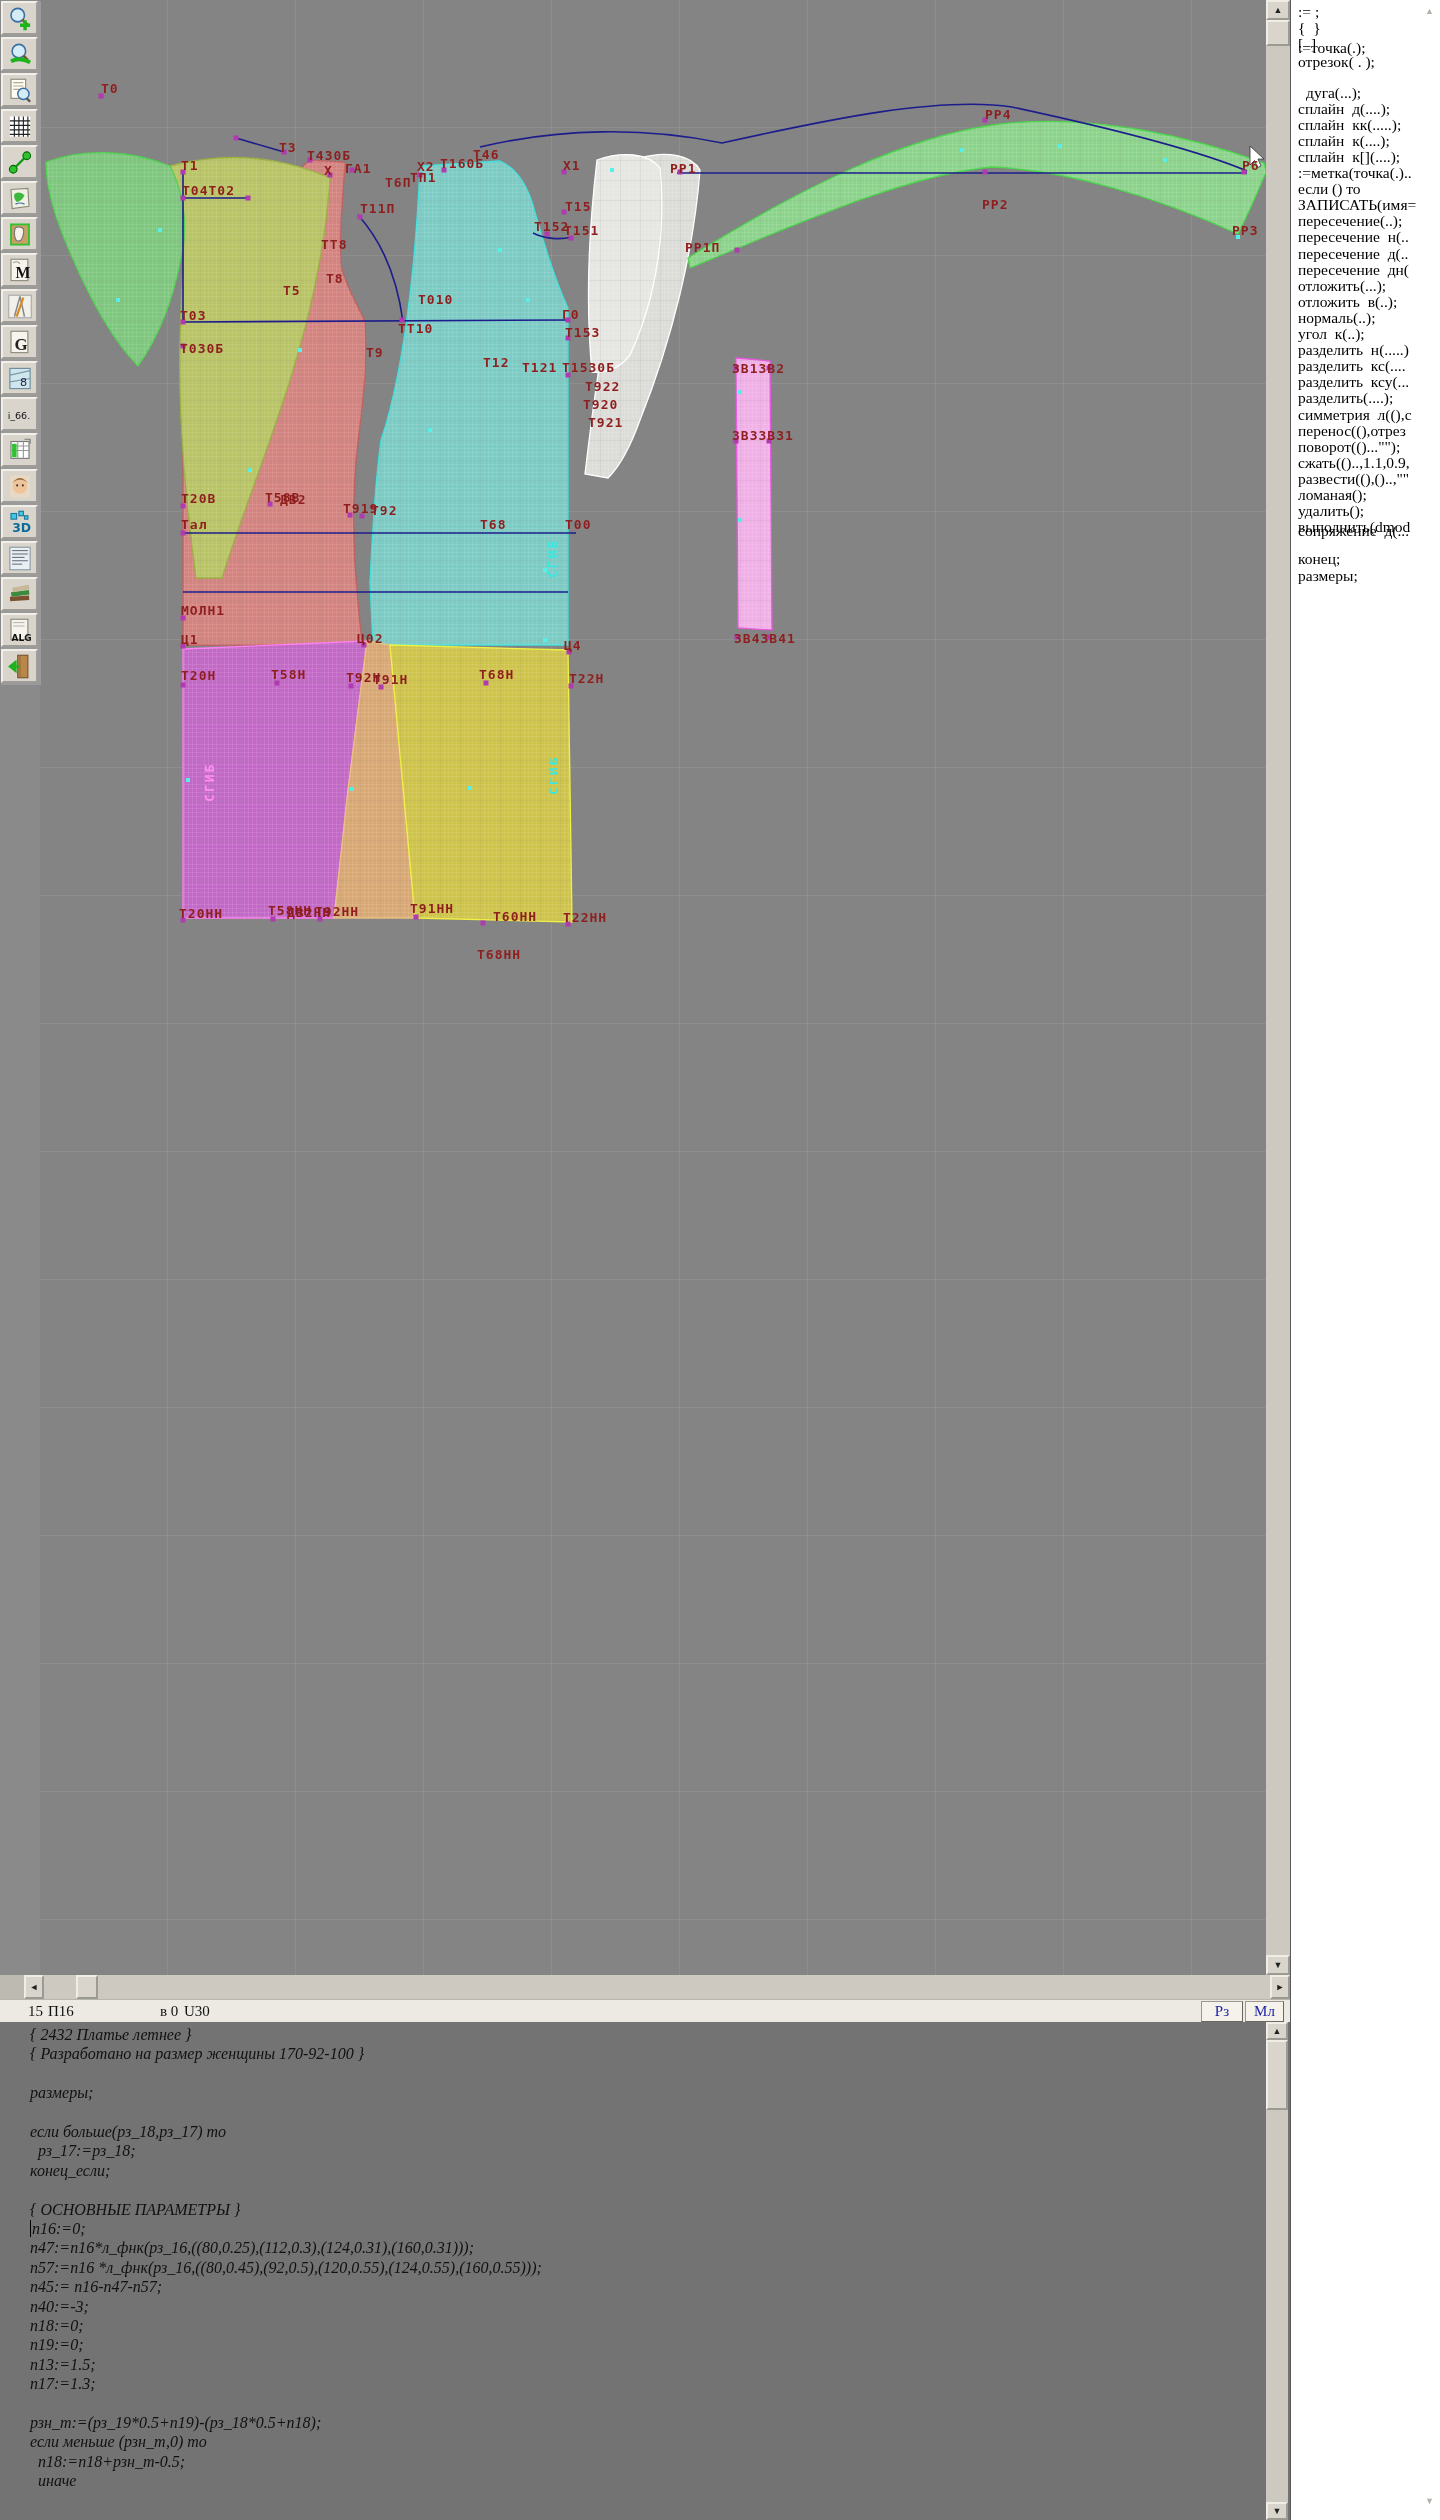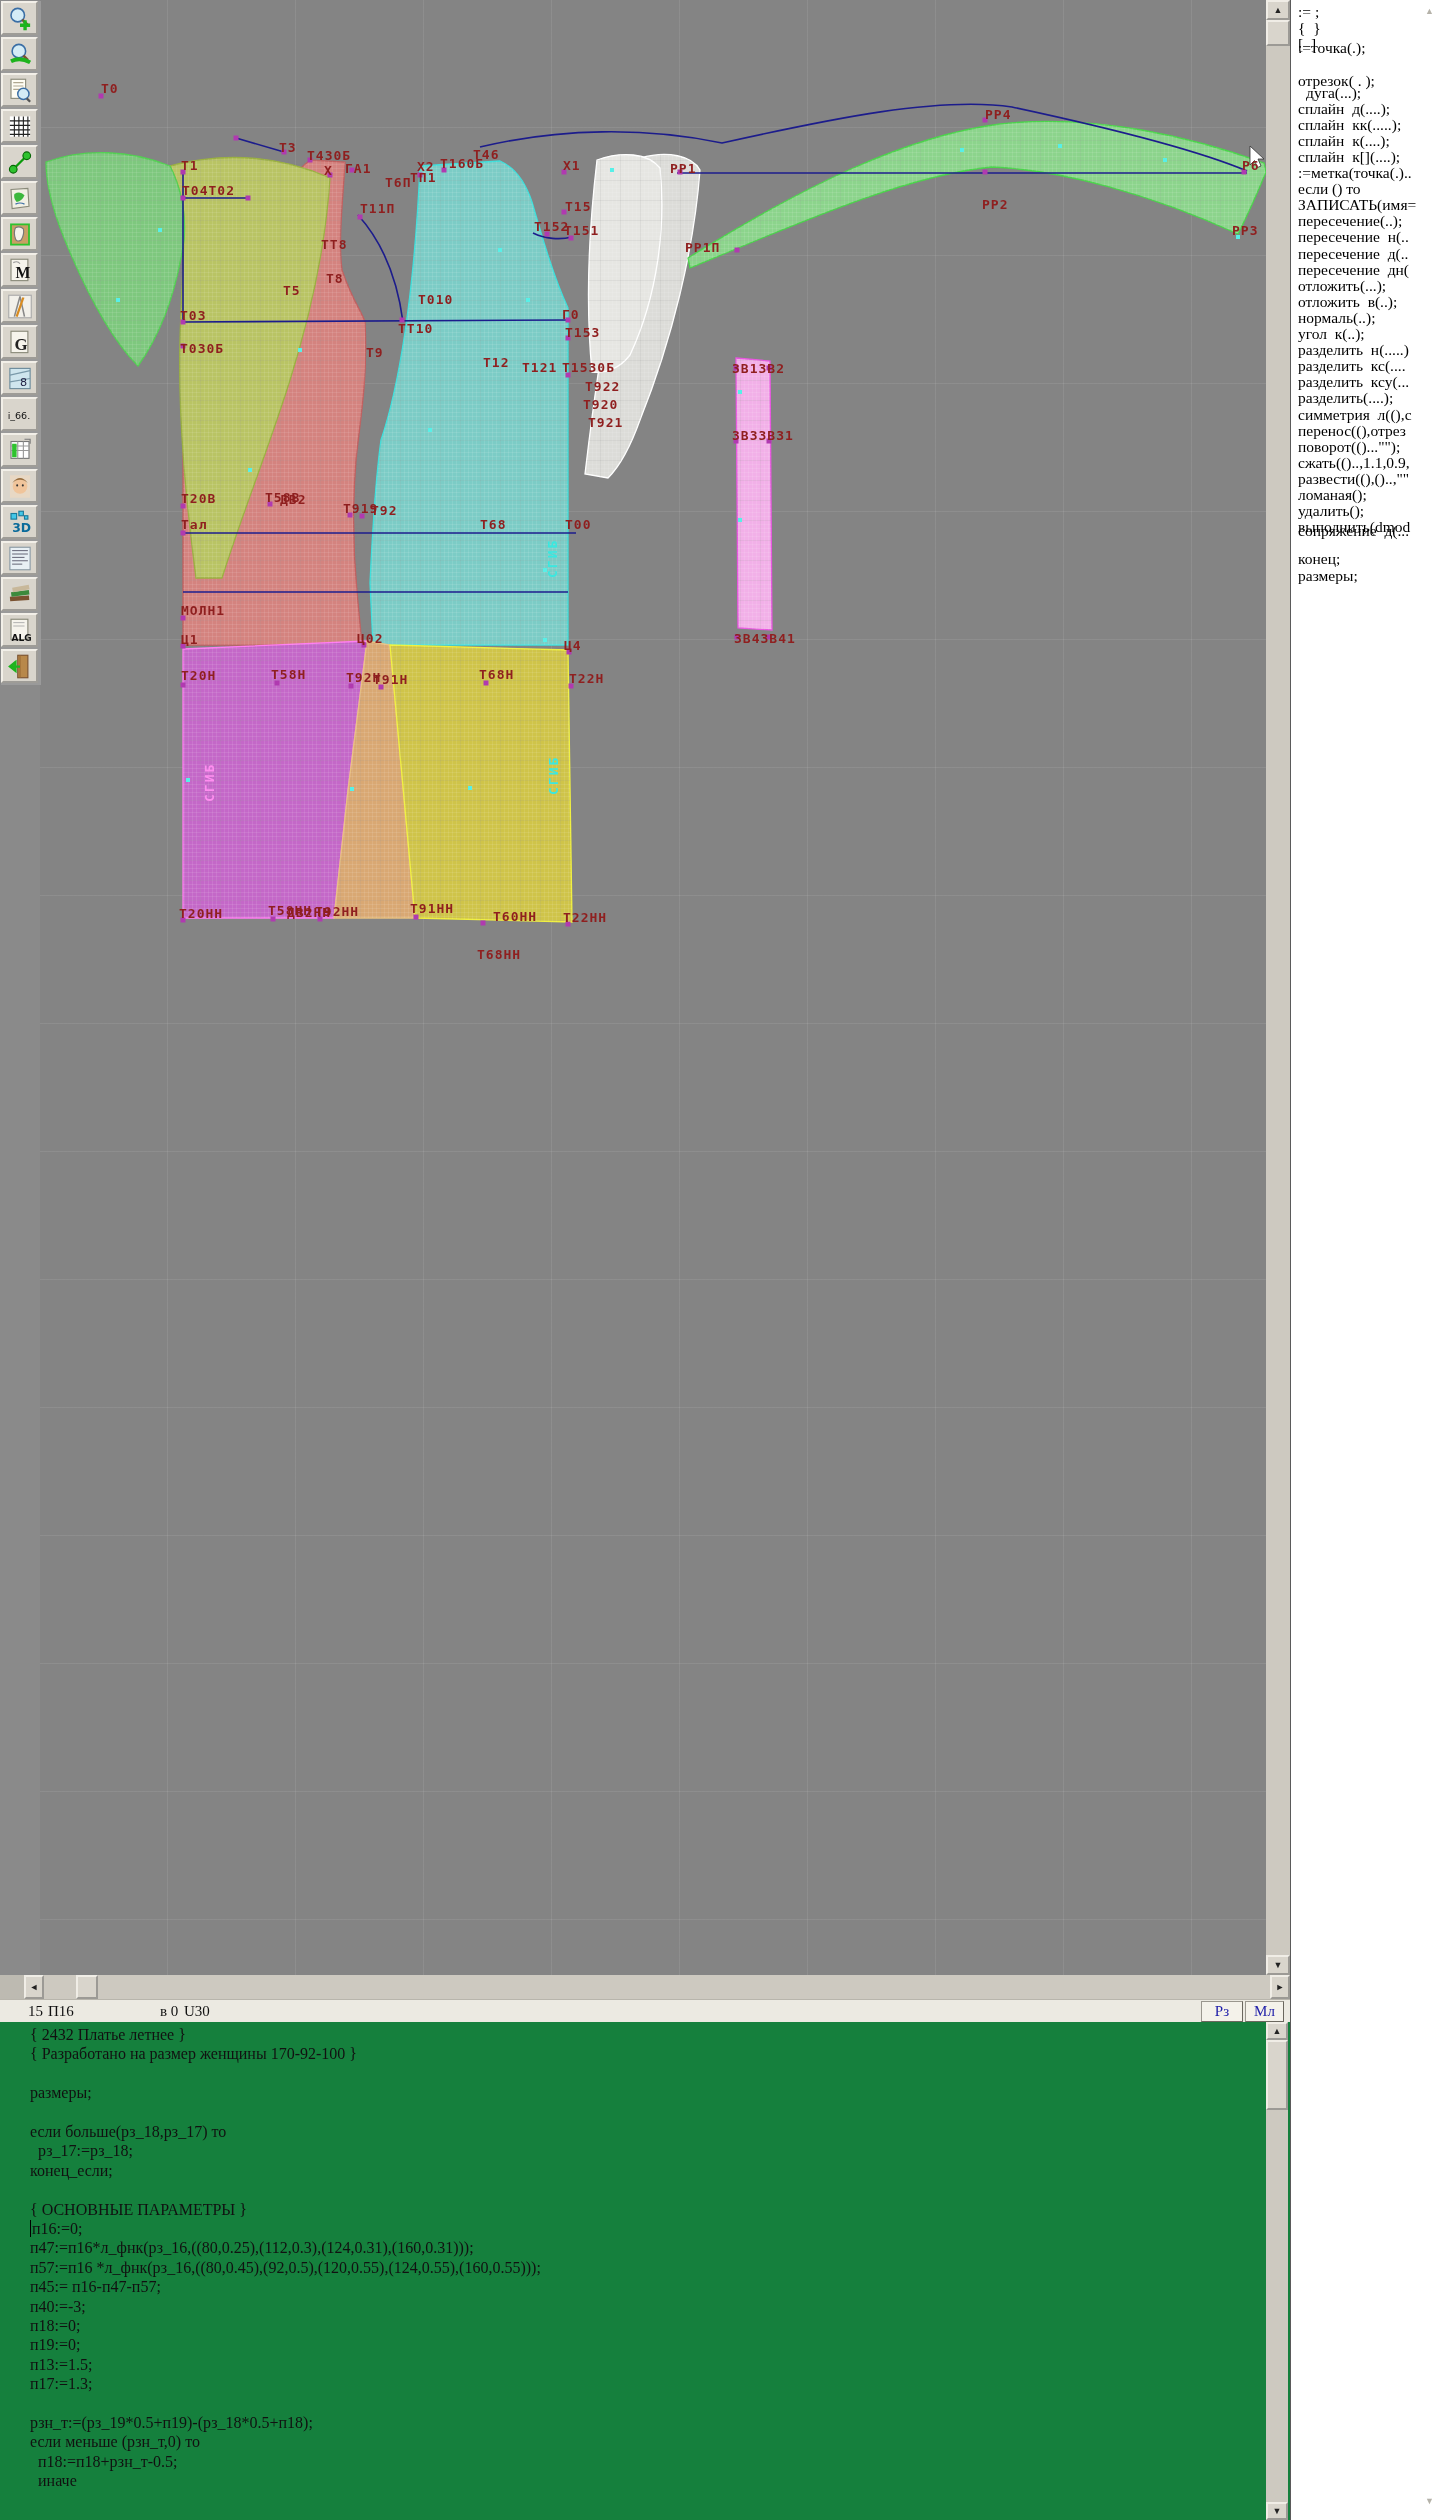--- a/index.html
+++ b/index.html
@@ -27,21 +27,21 @@
   .sb-btn{background:#d9d5cc;border:2px outset #f0ede6;box-sizing:border-box;color:#222;
      display:flex;align-items:center;justify-content:center;font-size:9px;line-height:9px;}
   .sb-thumb{background:#d9d5cc;border:2px outset #f0ede6;box-sizing:border-box;}
   
   #status-bar{left:0;top:1999px;width:1290px;height:23px;background:#eceae2;border-top:1px solid #b8b5ac;}
   .stxt{position:absolute;top:3px;font-family:"Liberation Serif",serif;font-size:15px;color:#111;white-space:pre;}
   .sbtn{position:absolute;top:1px;height:19px;background:#f4f2ea;border:1px solid #9a978e;
      border-right-color:#6a675e;border-bottom-color:#6a675e;color:#2222aa;
      font-family:"Liberation Serif",serif;font-size:15px;text-align:center;line-height:18px;}
   
-  #code-area{left:0;top:2022px;width:1396px;height:498px;background:#15803d;overflow:hidden;}
+  #code-area{left:0;top:2022px;width:1396px;height:498px;background:#737373;overflow:hidden;font-style:italic;}
   #code-margin{left:0;top:2022px;width:26px;height:498px;background:#f0efe8;border-right:1px solid #dddbd2;}
   .code-line{position:absolute;left:30px;font-family:"Liberation Serif",serif;font-size:16px;
      color:#111;white-space:pre;line-height:19px;}
   .caret{border-left:1px solid #000;margin-right:1px;}
   
   #cmd-panel{left:1290px;top:0;width:150px;height:2520px;background:#fff;border-left:1px solid #5a5a5a;box-sizing:border-box;}
   .cmd-item{position:absolute;left:7px;font-family:"Liberation Serif",serif;font-size:15.5px;
      color:#000;white-space:pre;line-height:16px;}
   .chev{position:absolute;color:#b5b2a9;font-size:9px;}
 </style>
@@ -449,21 +449,21 @@
   <div class="sb-thumb abs" style="left:0;top:18px;width:22px;height:70px;"></div>
   <div class="sb-btn abs" style="left:0;top:480px;width:22px;height:18px;">▼</div>
 </div>
 
 <div class="abs" id="cmd-panel">
   <div id="cmd-list">
       <div class="cmd-item" style="top: 4px;">:= ;</div>
       <div class="cmd-item" style="top: 20.1px;">{  }</div>
       <div class="cmd-item" style="top: 36.2px;">[  ]</div>
       <div class="cmd-item" style="top: 40px; text-align: center;">:=точка(.);</div>
-      <div class="cmd-item" style="top: 73px;">отрезок( . );</div>
+      <div class="cmd-item" style="top: 54px;">отрезок( . );</div>
       <div class="cmd-item" style="top: 84.5px; margin-left: 8px;">дуга(...);</div>
       <div class="cmd-item" style="top: 100.6px;">сплайн  д(....);</div>
       <div class="cmd-item" style="top: 116.7px;">сплайн  кк(.....);</div>
       <div class="cmd-item" style="top: 132.8px;">сплайн  к(....);</div>
       <div class="cmd-item" style="top: 148.9px;">сплайн  к[](....);</div>
       <div class="cmd-item" style="top: 165px;">:=метка(точка(.)..</div>
       <div class="cmd-item" style="top: 181.1px;">если () то</div>
       <div class="cmd-item" style="top: 197.2px;">ЗАПИСАТЬ(имя=</div>
       <div class="cmd-item" style="top: 213.3px;">пересечение(..);</div>
       <div class="cmd-item" style="top: 229.4px;">пересечение  н(..</div>

